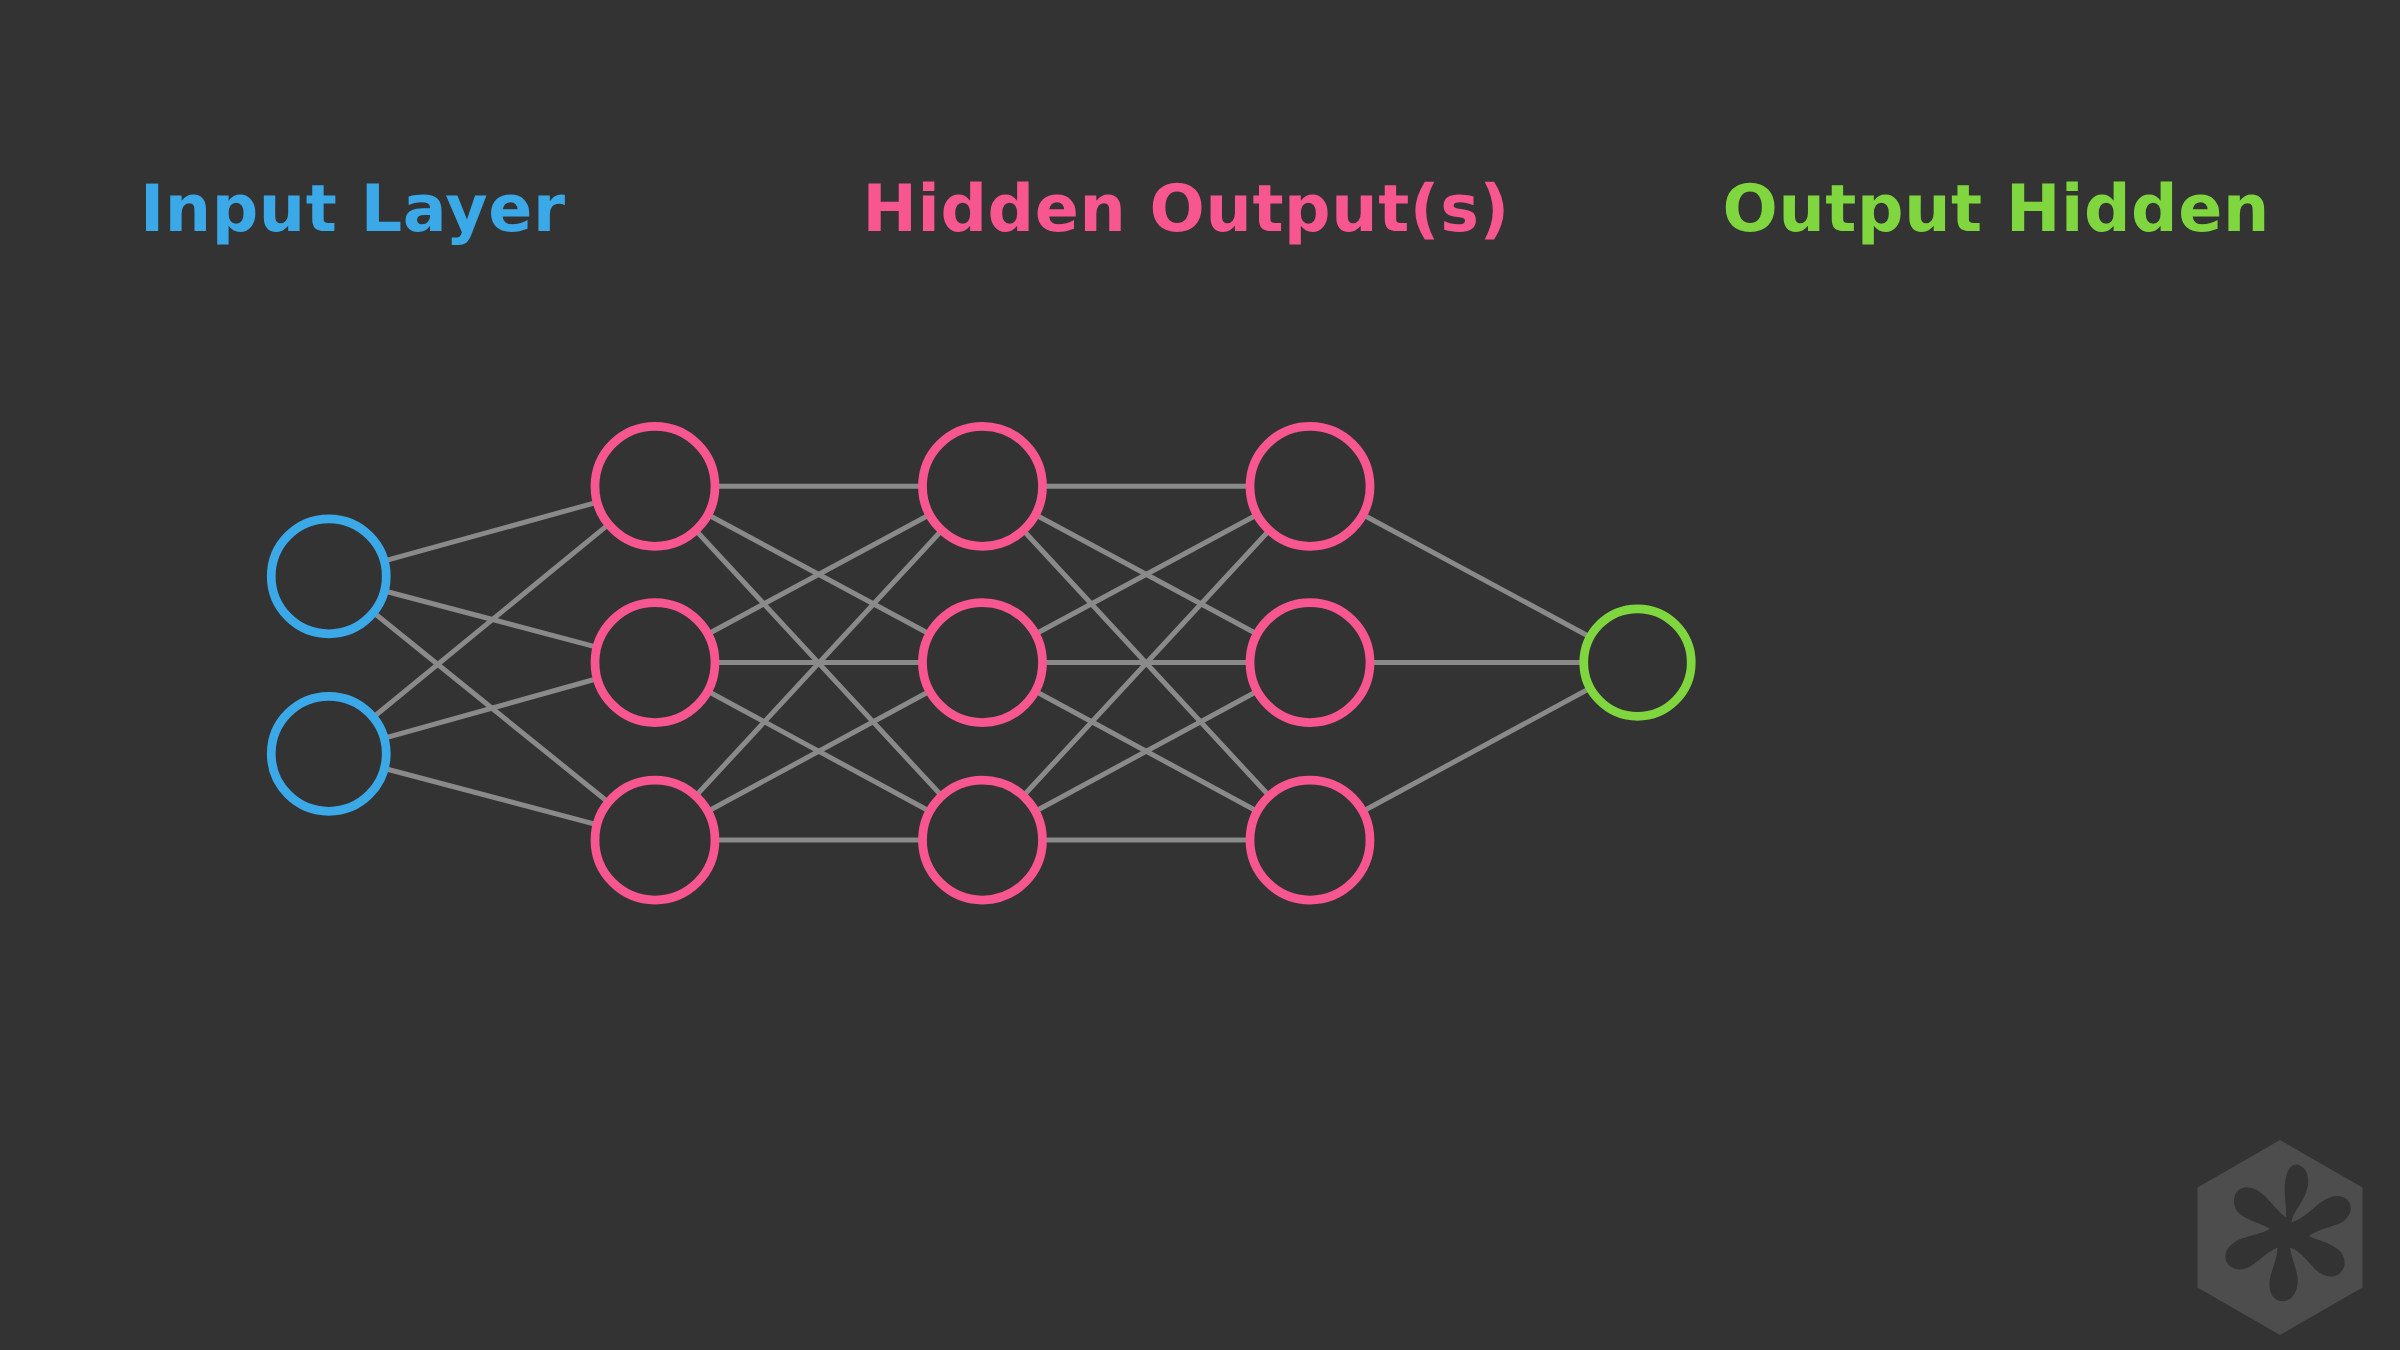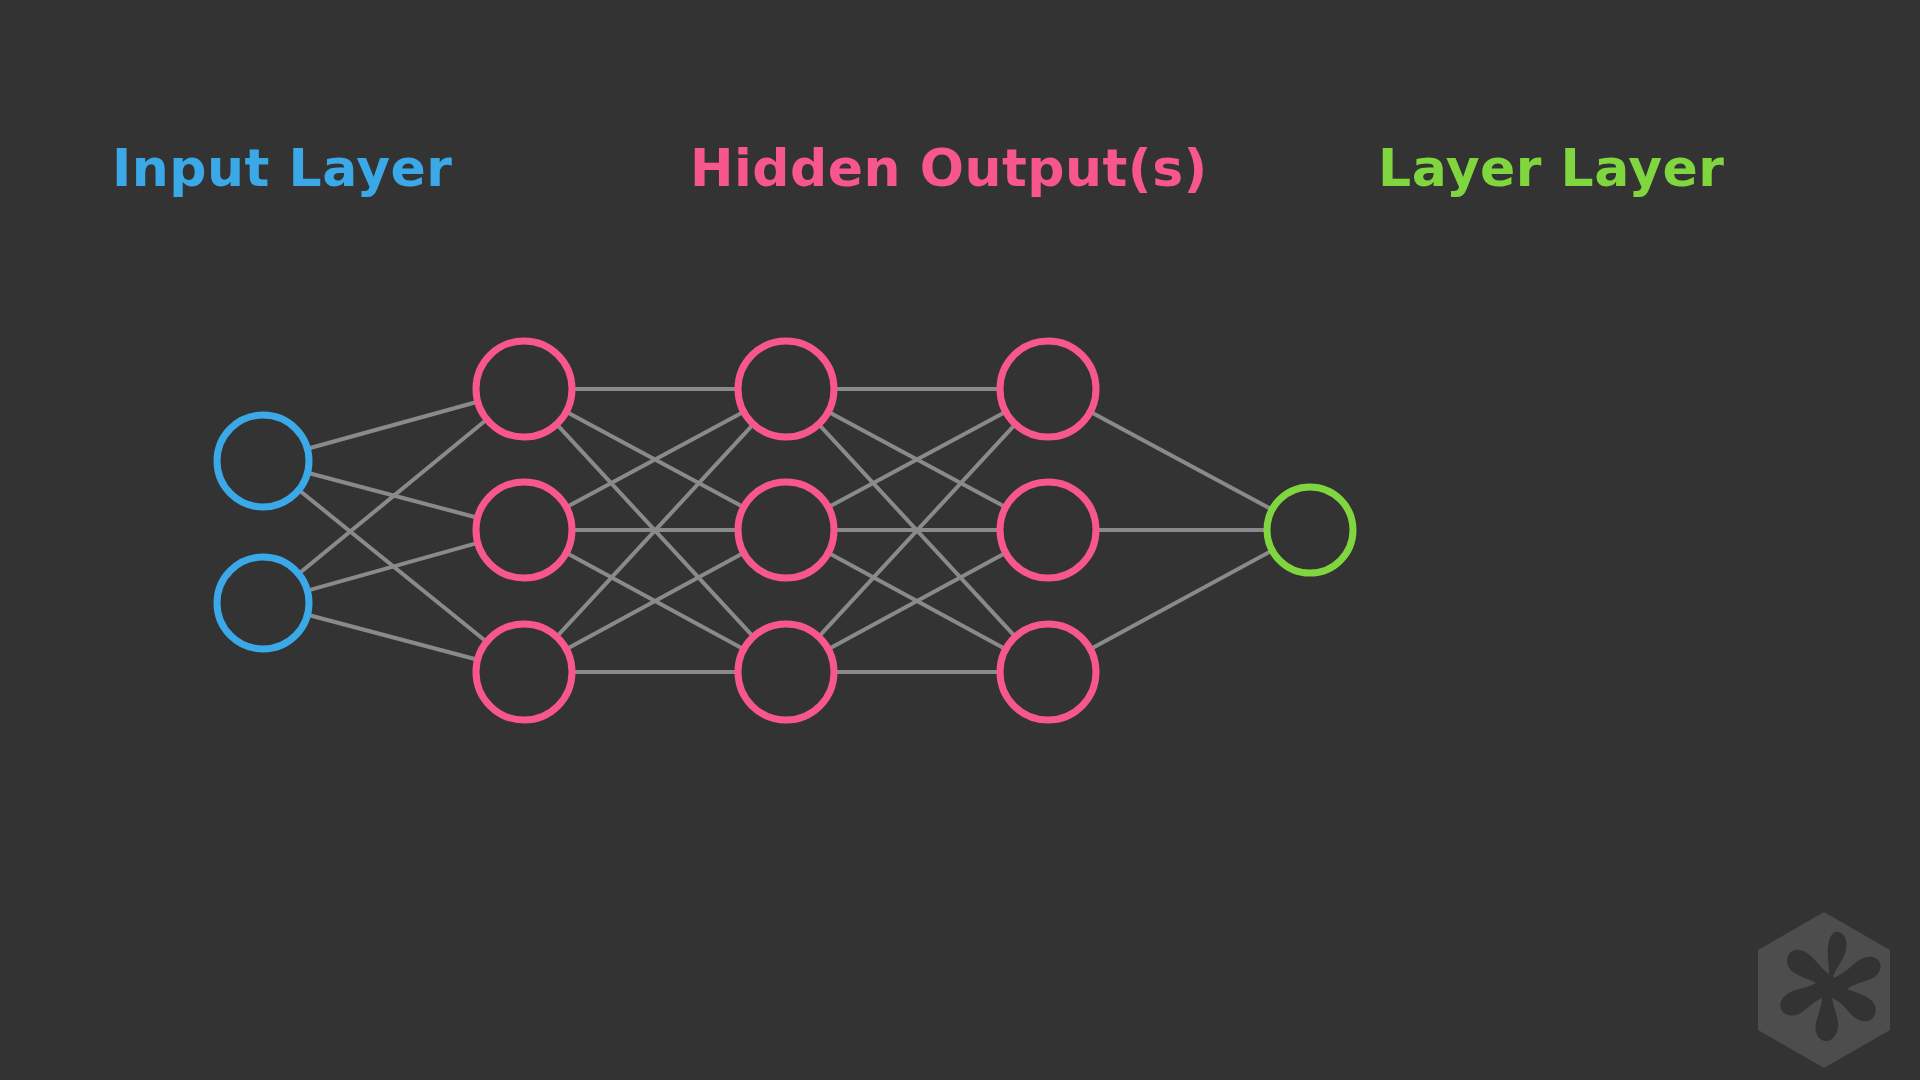--- a/index.html
+++ b/index.html
@@ -102,21 +102,21 @@
         <circle cx="1048" cy="389" r="48" fill="none" stroke="#F7568F" stroke-width="7"></circle>
         <circle cx="1048" cy="530" r="48" fill="none" stroke="#F7568F" stroke-width="7"></circle>
         <circle cx="1048" cy="672" r="48" fill="none" stroke="#F7568F" stroke-width="7"></circle>
         <circle cx="1310" cy="530" r="43" fill="none" stroke="#7FD63E" stroke-width="7"></circle>
       </g>
   </svg>
 
   <div class="labels">
     <div class="layer-label" id="label-input" style="color: rgb(59, 169, 232);">Input Layer</div>
     <div class="layer-label" id="label-hidden" style="color: rgb(247, 86, 143);">Hidden Output(s)</div>
-    <div class="layer-label" id="label-output" style="color: rgb(127, 214, 62);">Layer Layer</div>
+    <div class="layer-label" id="label-output" style="color: rgb(127, 214, 62);">Output Hidden</div>
   </div>
 
   <svg id="watermark" viewBox="0 0 160 168">
     <path id="wm-hex" d="M80 6 L146 44 L146 124 L80 162 L14 124 L14 44 Z" rx="14" fill="#4D4D4D"></path>
     <path id="wm-splat" d="M95 26 C105 30 104 44 98 54 C94 61 90 66 89 72
              C96 70 103 64 110 58 C118 51 128 48 134 54
              C140 60 135 70 127 73 C119 76 110 78 103 83
              C110 86 120 88 127 94 C134 100 133 110 126 114
              C118 118 110 112 104 105 C99 99 94 94 88 92
              C89 100 93 108 94 116 C95 126 90 135 82 135

